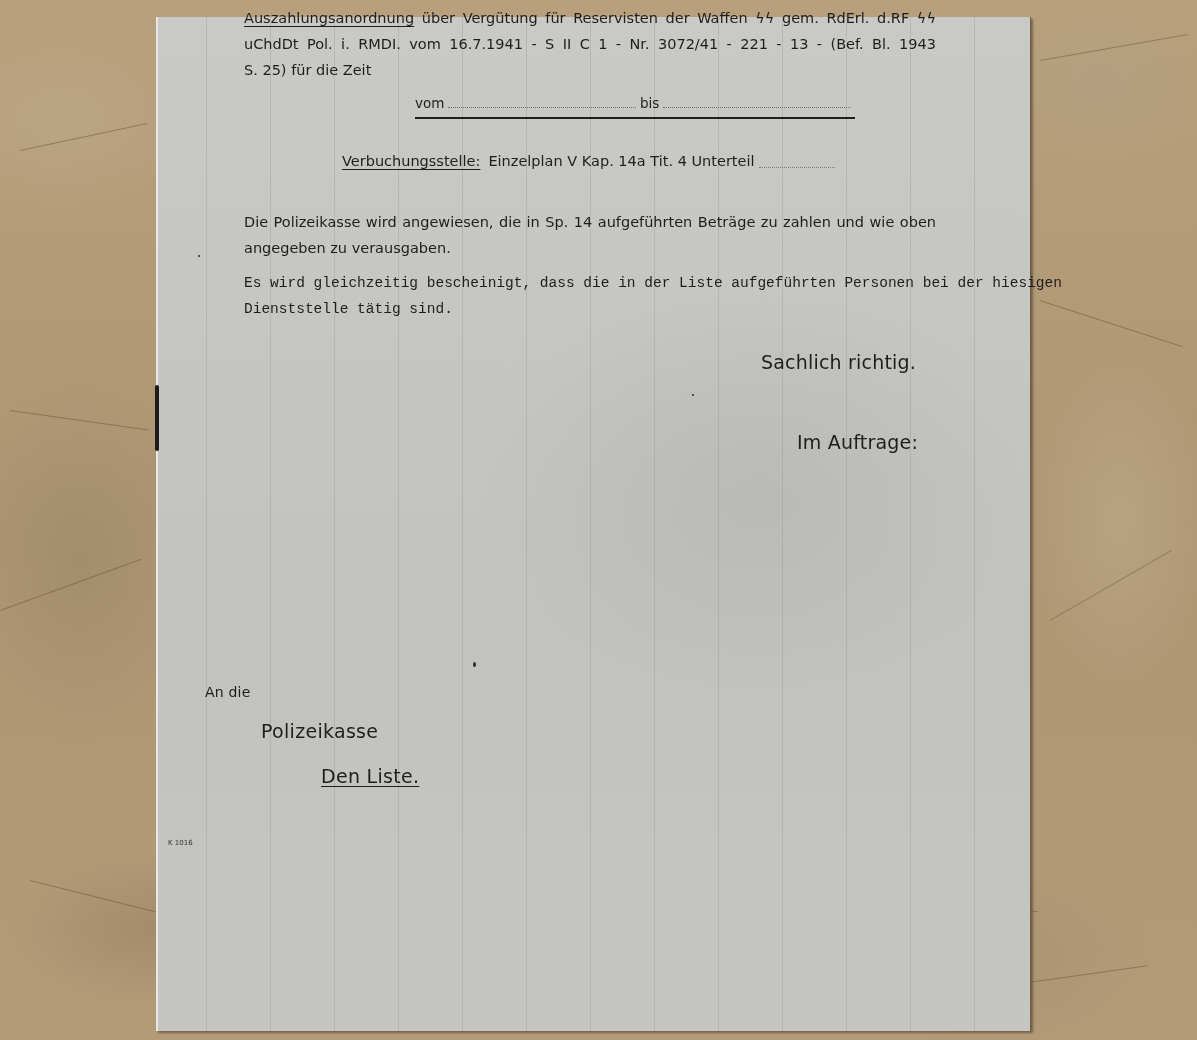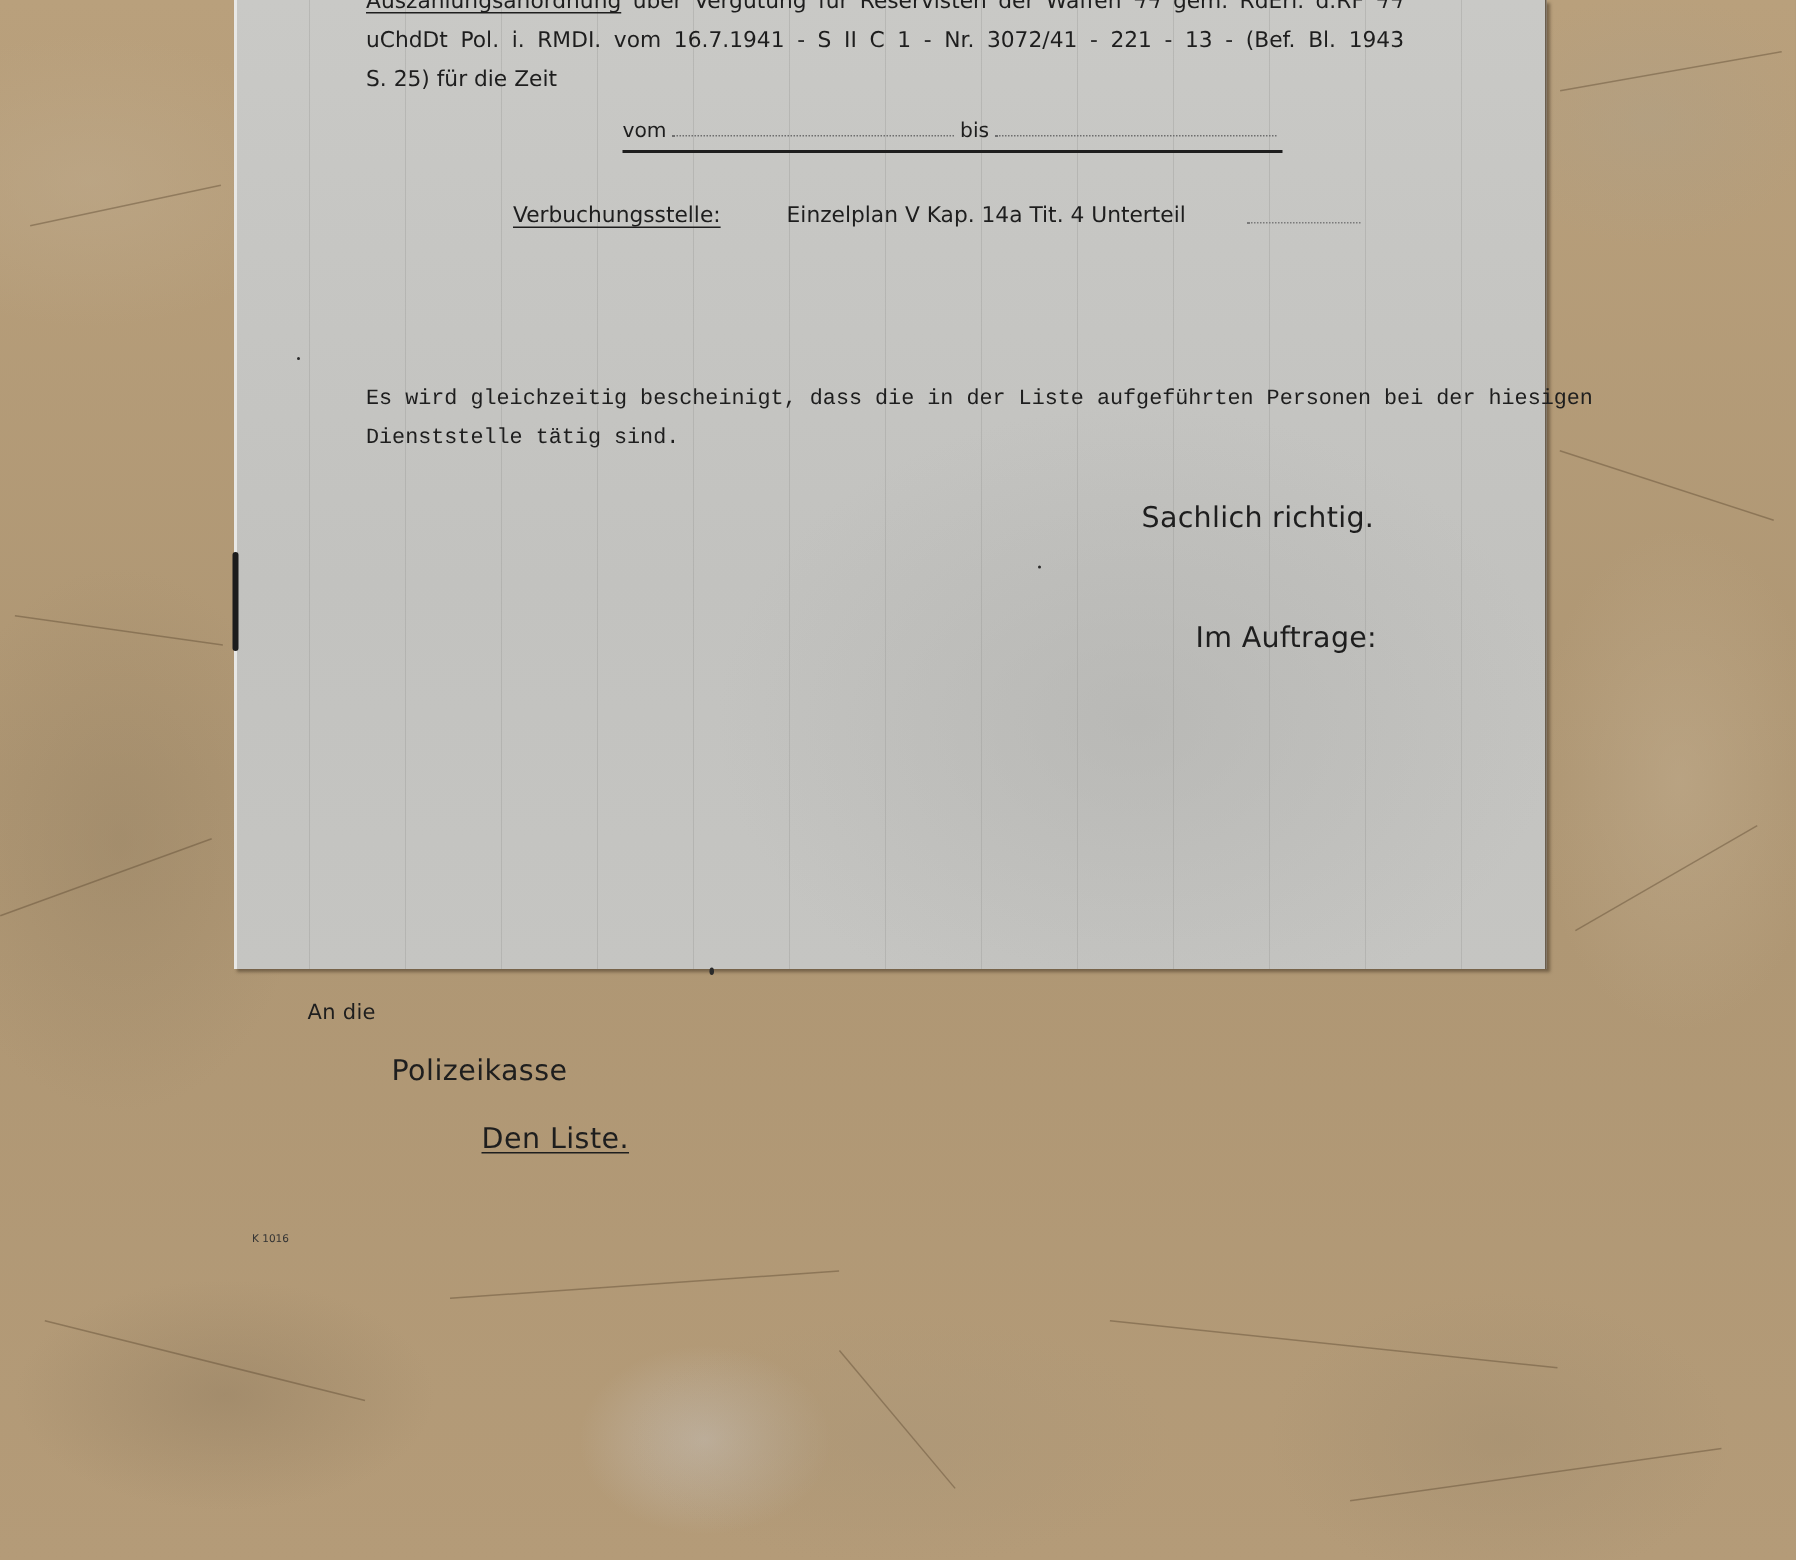--- a/index.html
+++ b/index.html
@@ -29,23 +29,23 @@
     .vein {
       position: absolute;
       border-top: 1px solid rgba(95,75,52,0.45);
       transform-origin: 0 0;
     }
 
     
     .paper {
       position: absolute;
       left: 156px;
-      top: 0;
+      top: 17px;
       width: 872px;
-      height: 646px;
+      height: 1014px;
       background-color: #c4c4c1;
       background-image:
         repeating-linear-gradient(90deg, rgba(0,0,0,0) 0px, rgba(0,0,0,0) 48px, rgba(150,150,147,0.35) 48px, rgba(150,150,147,0.35) 49px, rgba(0,0,0,0) 49px, rgba(0,0,0,0) 64px),
         radial-gradient(ellipse 400px 300px at 600px 480px, rgba(175,175,172,0.5), rgba(0,0,0,0) 70%),
         linear-gradient(180deg, #c9c9c6 0%, #c2c2bf 60%, #c5c5c2 100%);
       box-shadow: 2px 2px 2px rgba(60,45,30,0.5);
       border-left: 2px solid #e8e8e6;
       border-right: 1px solid #6a5d4c;
     }
     .staple {
@@ -106,25 +106,24 @@
       border-bottom: 1px dotted #6e6e6e;
       margin: 0 4px;
       height: 14px;
     }
 
     .booking-row {
       position: absolute;
       left: 184px;
       top: 136px;
       display: flex;
-      align-items: flex-start;
+      align-items: center;
       font-size: 14.5px;
       color: #1e1e1e;
       white-space: nowrap;
-      gap: 36px;
     }
     .booking-dots {
       display: inline-block;
       width: 76px;
       border-bottom: 1px dotted #7a7a7a;
       margin-left: 4px;
       height: 12px;
     }
 
     .addr-small { font-size: 14px; }
@@ -175,20 +174,24 @@
     <span>bis</span>
     <span class="dots"></span>
   </div>
 
   <div class="booking-row">
     <span class="ul">Verbuchungsstelle:</span>
     <span style="margin-left:8px;">Einzelplan V Kap. 14a Tit. 4 Unterteil</span>
     <span class="booking-dots"></span>
   </div>
 
+  <div class="para" style="top:192px;">
+    <span class="line-justify">Die Polizeikasse wird angewiesen, die in Sp. 14 aufgeführten Beträge zu zahlen und wie oben</span>
+    <span style="display:block;">angegeben zu verausgaben.</span>
+  </div>
 
   <div class="para" style="top:253px;font-family:Liberation Mono, monospace;">
     <span class="line-justify">Es wird gleichzeitig bescheinigt, dass die in der Liste aufgeführten Personen bei der hiesigen</span>
     <span style="display:block;">Dienststelle tätig sind.</span>
   </div>
 
   <div class="doc-text" style="left:603px;top:332px;">Sachlich richtig.</div>
   <div class="doc-text" style="left:619px;top:412px;margin-left:20px;">Im Auftrage:</div>
 
   <div class="doc-text addr-small" style="left:47px;top:662px;">An die</div>

